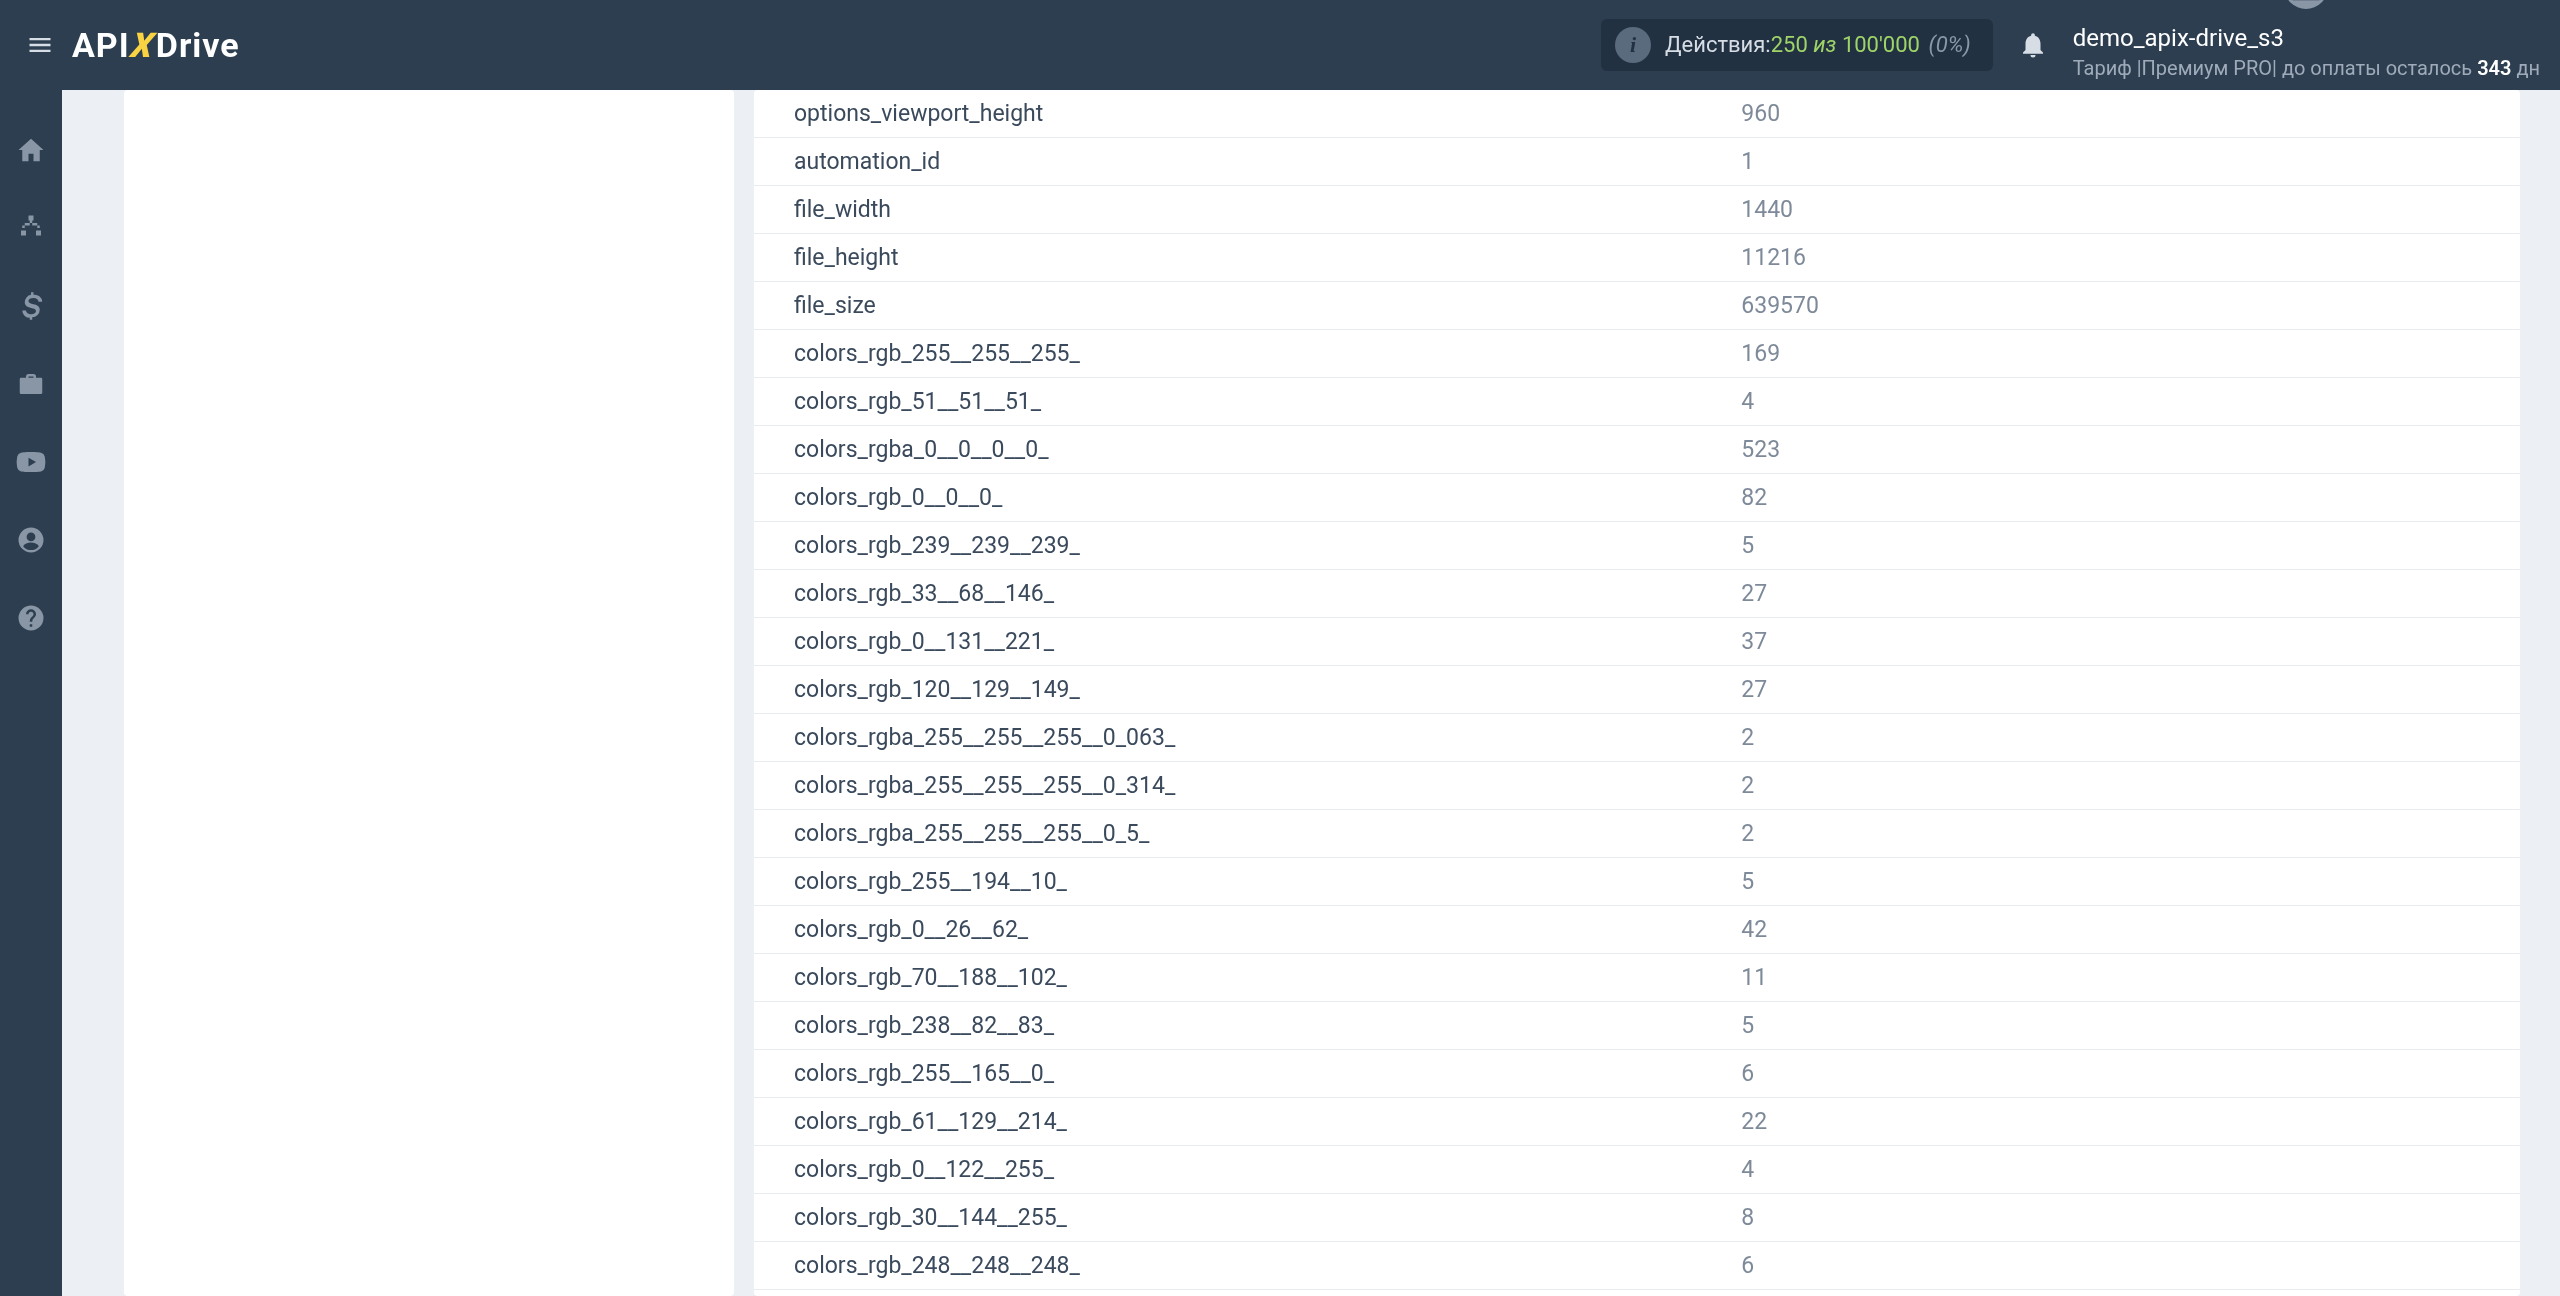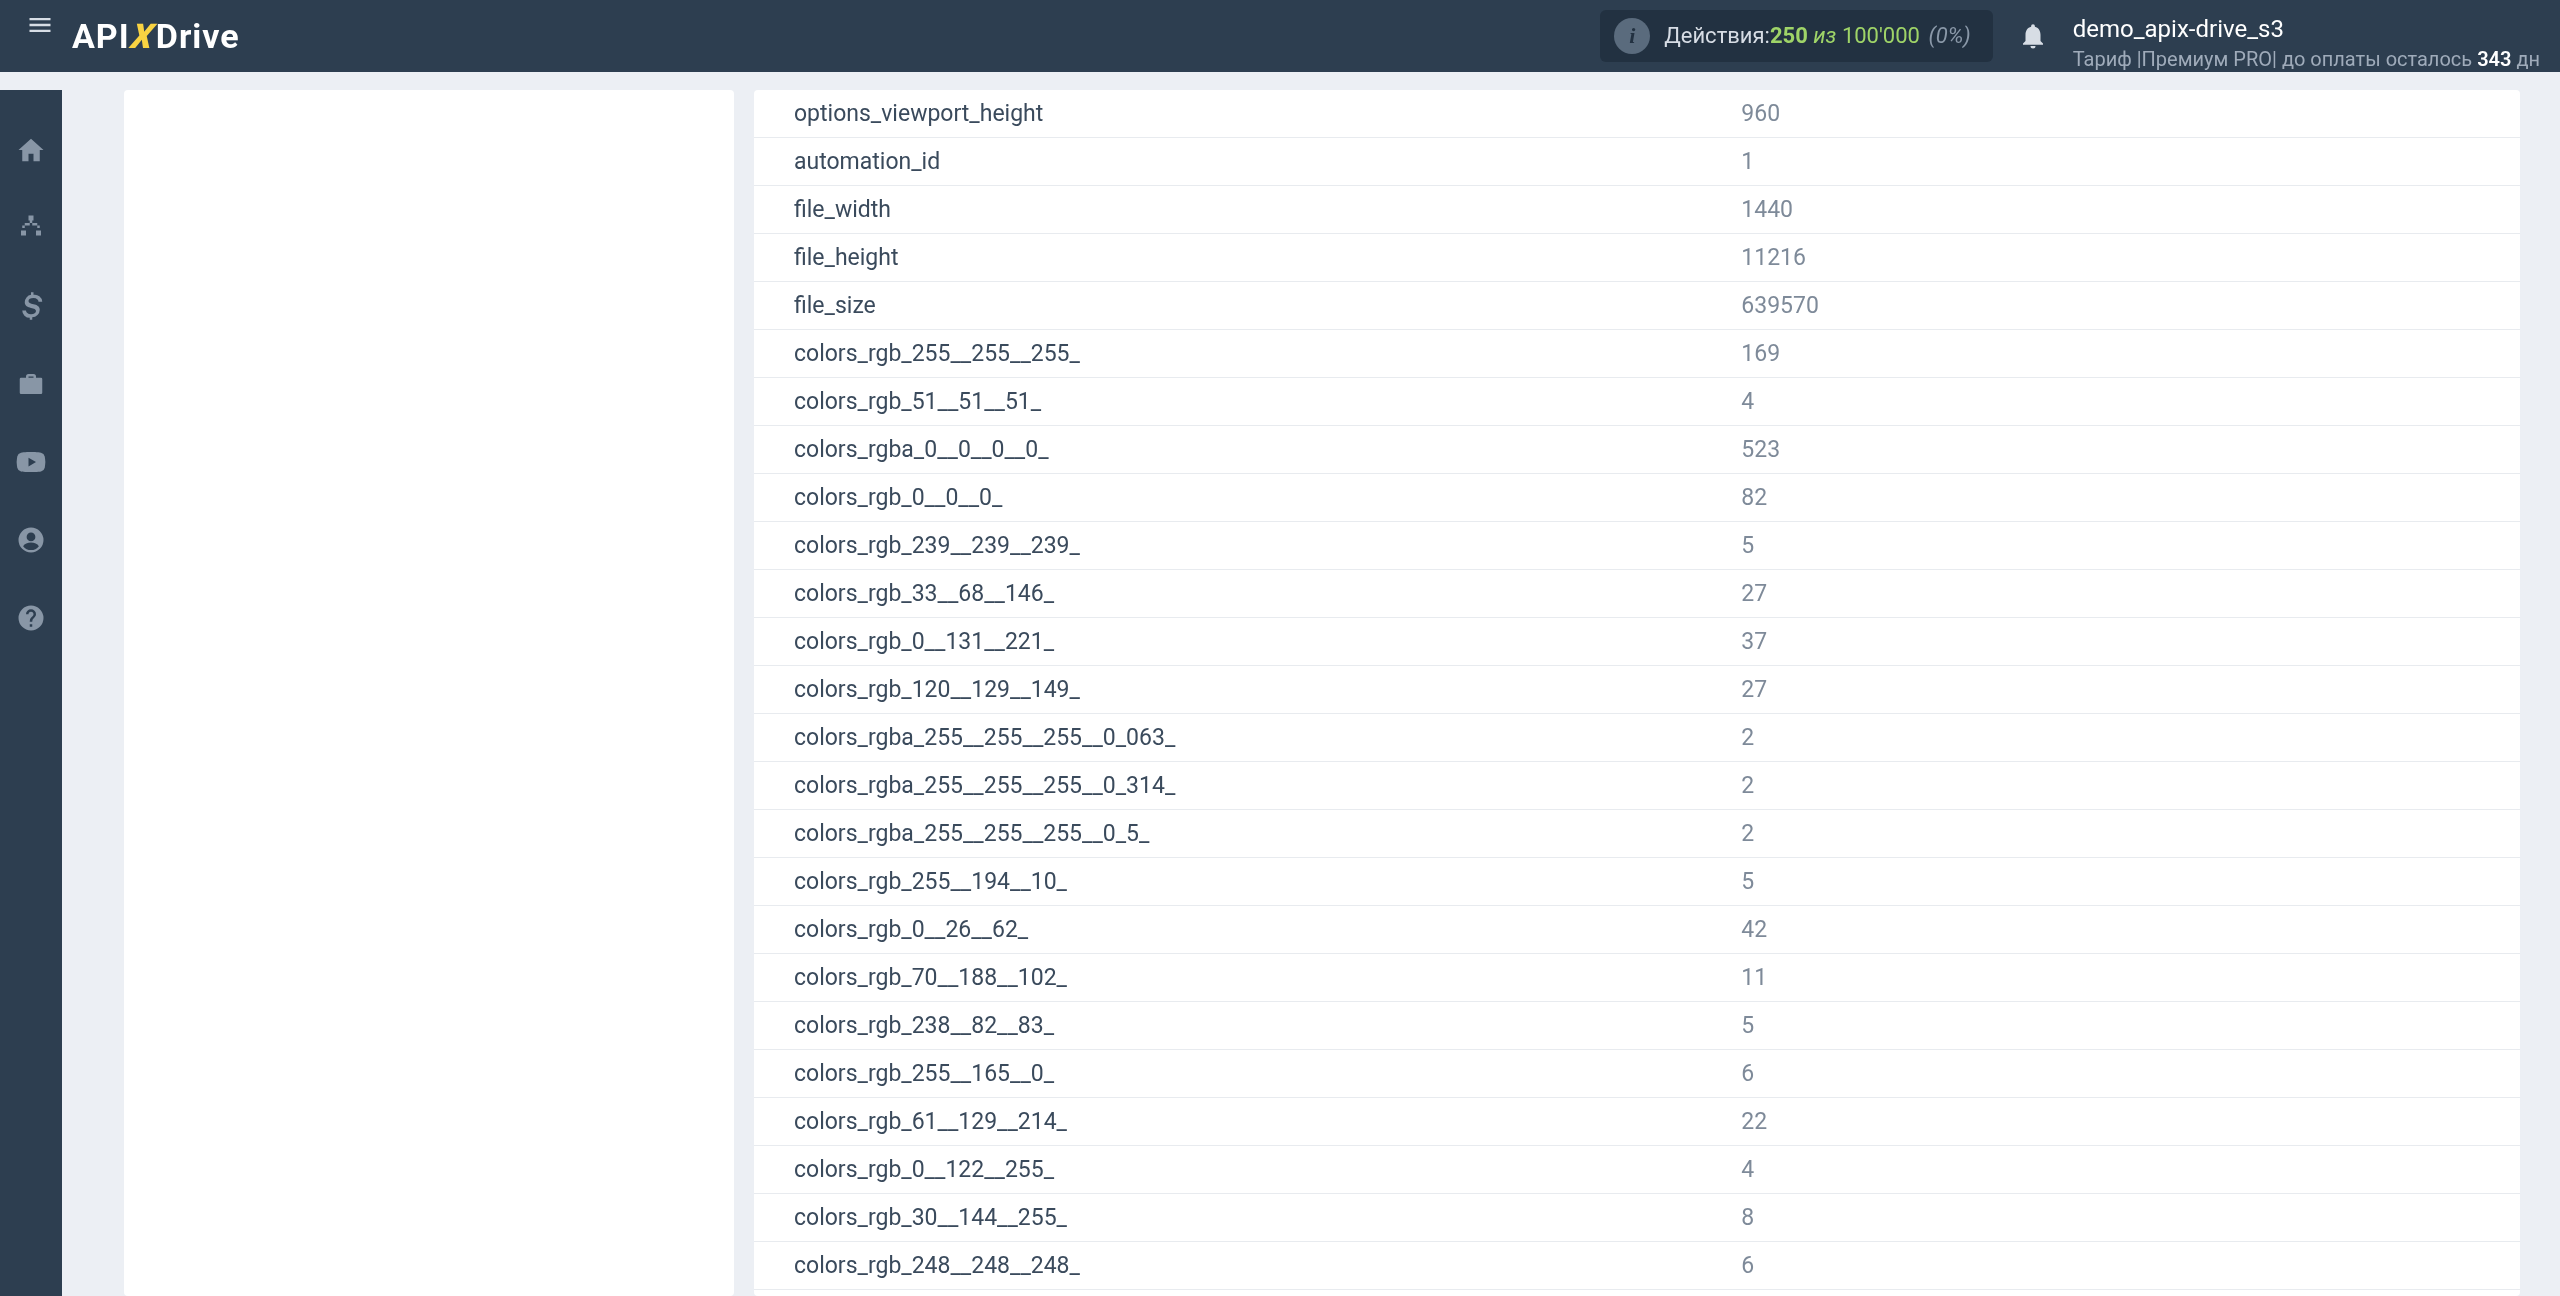--- a/index.html
+++ b/index.html
@@ -8,23 +8,24 @@
   background: #eceff4;
   color: #2d3e50;
   width: 2560px;
   height: 1296px;
   overflow: hidden;
   position: relative;
 }
 
 
 .header {
-  height: 72px;
+  height: 90px;
   background: #2d3e50;
   display: flex;
+  align-items: center;
   padding: 5px 20px;
   color: #fff;
   position: relative;
 }
 .menu-btn {
   width: 40px;
   height: 40px;
   display: flex;
   align-items: center;
   justify-content: center;
@@ -75,21 +76,21 @@
   justify-content: center;
   color: #223141;
   font-style: italic;
   font-weight: bold;
   font-size: 22px;
   font-family: Georgia, serif;
 }
 .actions-text { display: flex; flex-direction: row; line-height: 1.3; }
 .actions-label { color: #d7dde5; font-size: 22px; }
 .actions-values { font-size: 22px; }
-.actions-values .used { color: #9fd468; font-weight: 700; }
+.actions-values .used { color: #9fd468; font-weight: 400; }
 .actions-values .of { color: #9fd468; font-style: italic; }
 .actions-values .total { color: #9fd468; }
 .actions-values .pct { color: #8a98a8; font-style: italic; margin-left: 3px; }
 
 .bell-btn {
   width: 40px; height: 40px;
   display: flex; align-items: center; justify-content: center;
   cursor: pointer;
 }
 .bell-btn svg { fill: #d7dde5; }

